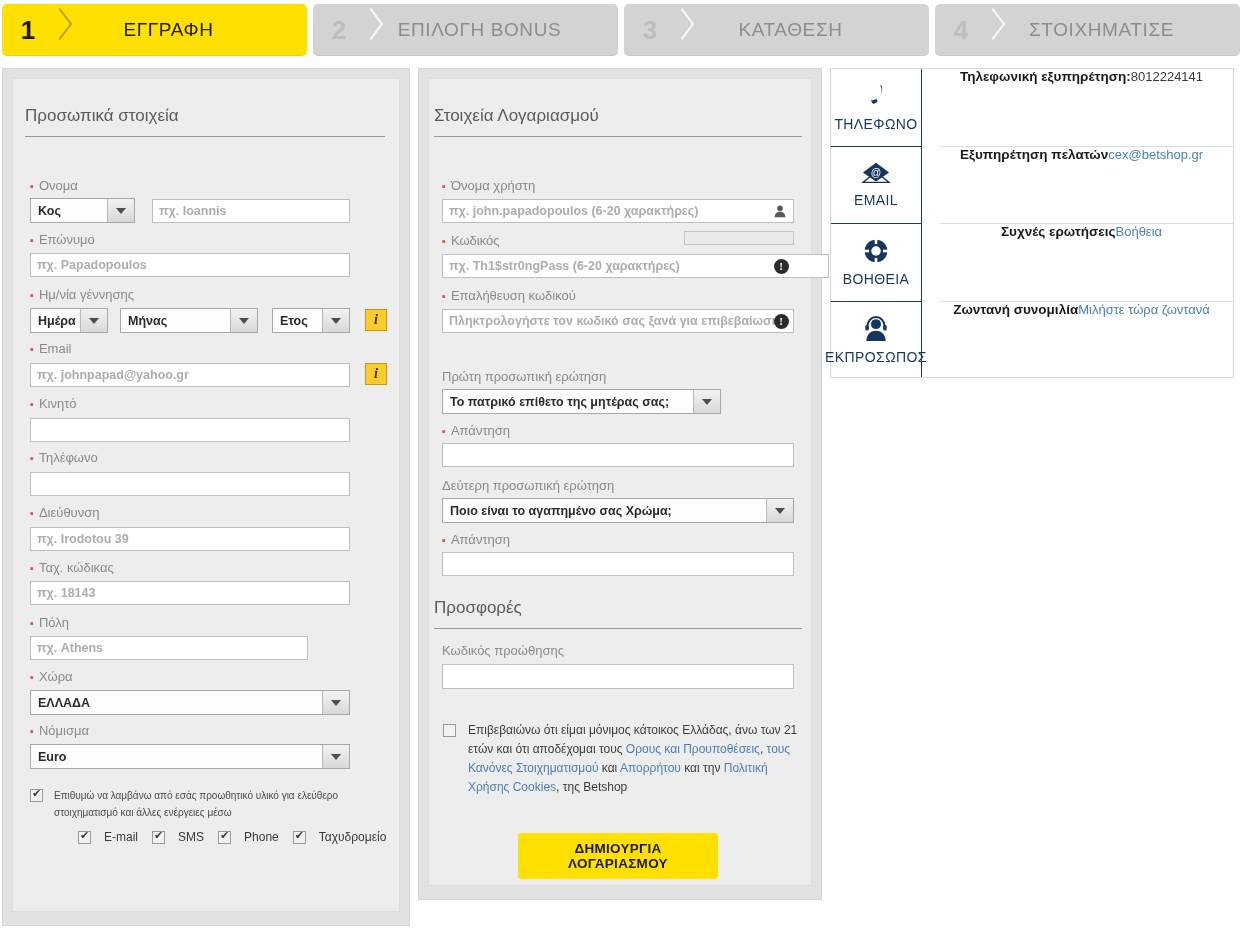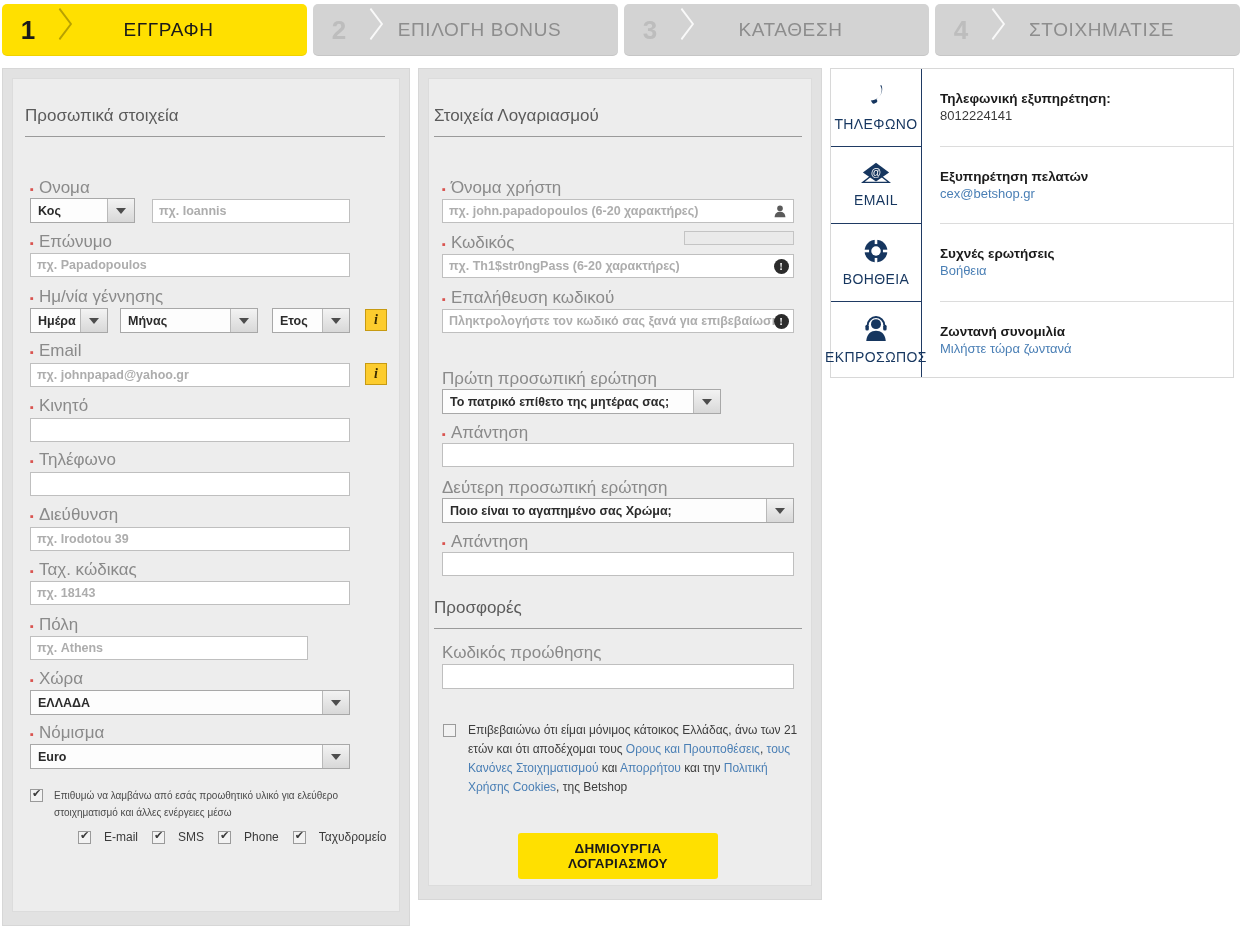--- a/index.html
+++ b/index.html
@@ -100,21 +100,21 @@
   }
   .section-rule {
     position: absolute;
     height: 1px;
     background: #9a9a9a;
   }
 
   
   .fld-label {
     position: absolute;
-    font-size: 17px;
+    font-size: 13px;
     color: #8a8a8a;
     white-space: nowrap;
   }
   .fld-label.req::before {
     content: "\25AA";
     color: #d9534f;
     font-size: 11px;
     margin-right: 5px;
   }
   .fld-label.noreq { padding-left: 0; }
@@ -305,21 +305,21 @@
   .side-icon-cell .cap {
     font-size: 14px;
     color: #16365f;
     letter-spacing: 0.4px;
   }
   #side-list { flex: 1; padding: 0 0 0 18px; }
   .side-row {
     height: 77.5px;
     box-sizing: border-box;
     display: flex;
-    flex-direction: column;
+    flex-direction: row;
     justify-content: center;
     border-bottom: 1px solid #dcdcdc;
     padding-right: 10px;
   }
   .side-row:last-child { border-bottom: none; }
   .side-row .ttl {
     font-size: 13.5px;
     font-weight: bold;
     color: #1a1a1a;
     margin-bottom: 2px;
@@ -448,21 +448,21 @@
   <input class="tinput" style="left: 442px; top: 199px; width: 352px;" placeholder="πχ. john.papadopoulos (6-20 χαρακτήρες)">
   <div class="in-icon" style="left:772px; top:203px;">
     <svg width="14" height="14" viewBox="0 0 16 16">
         <circle cx="8" cy="5" r="3.2" fill="#5a5a5a"></circle>
         <path d="M1.8 15 C2.2 10.2 5 8.8 8 8.8 C11 8.8 13.8 10.2 14.2 15 Z" fill="#5a5a5a"></path>
       </svg>
   </div>
 
   <div class="fld-label req" style="left:442px; top:233px;">Κωδικός</div>
   <div class="strength-bar" style="left:684px; top:231px; width:110px;"></div>
-  <input class="tinput" style="left: 442px; top: 254px; width: 352px;" placeholder="πχ. Th1$str0ngPass (6-20 χαρακτήρες)">
+  <input class="tinput" style="left: 442px; top: 254px; width: 387px;" placeholder="πχ. Th1$str0ngPass (6-20 χαρακτήρες)">
   <div class="in-icon" style="left:773px; top:258px;">
       <span class="dot-i">!</span>
     </div>
 
   <div class="fld-label req" style="left:442px; top:288px;">Επαλήθευση κωδικού</div>
   <input class="tinput" style="left: 442px; top: 309px; width: 352px;" placeholder="Πληκτρολογήστε τον κωδικό σας ξανά για επιβεβαίωση">
   <div class="in-icon" style="left:773px; top:313px;">
       <span class="dot-i">!</span>
     </div>
 

